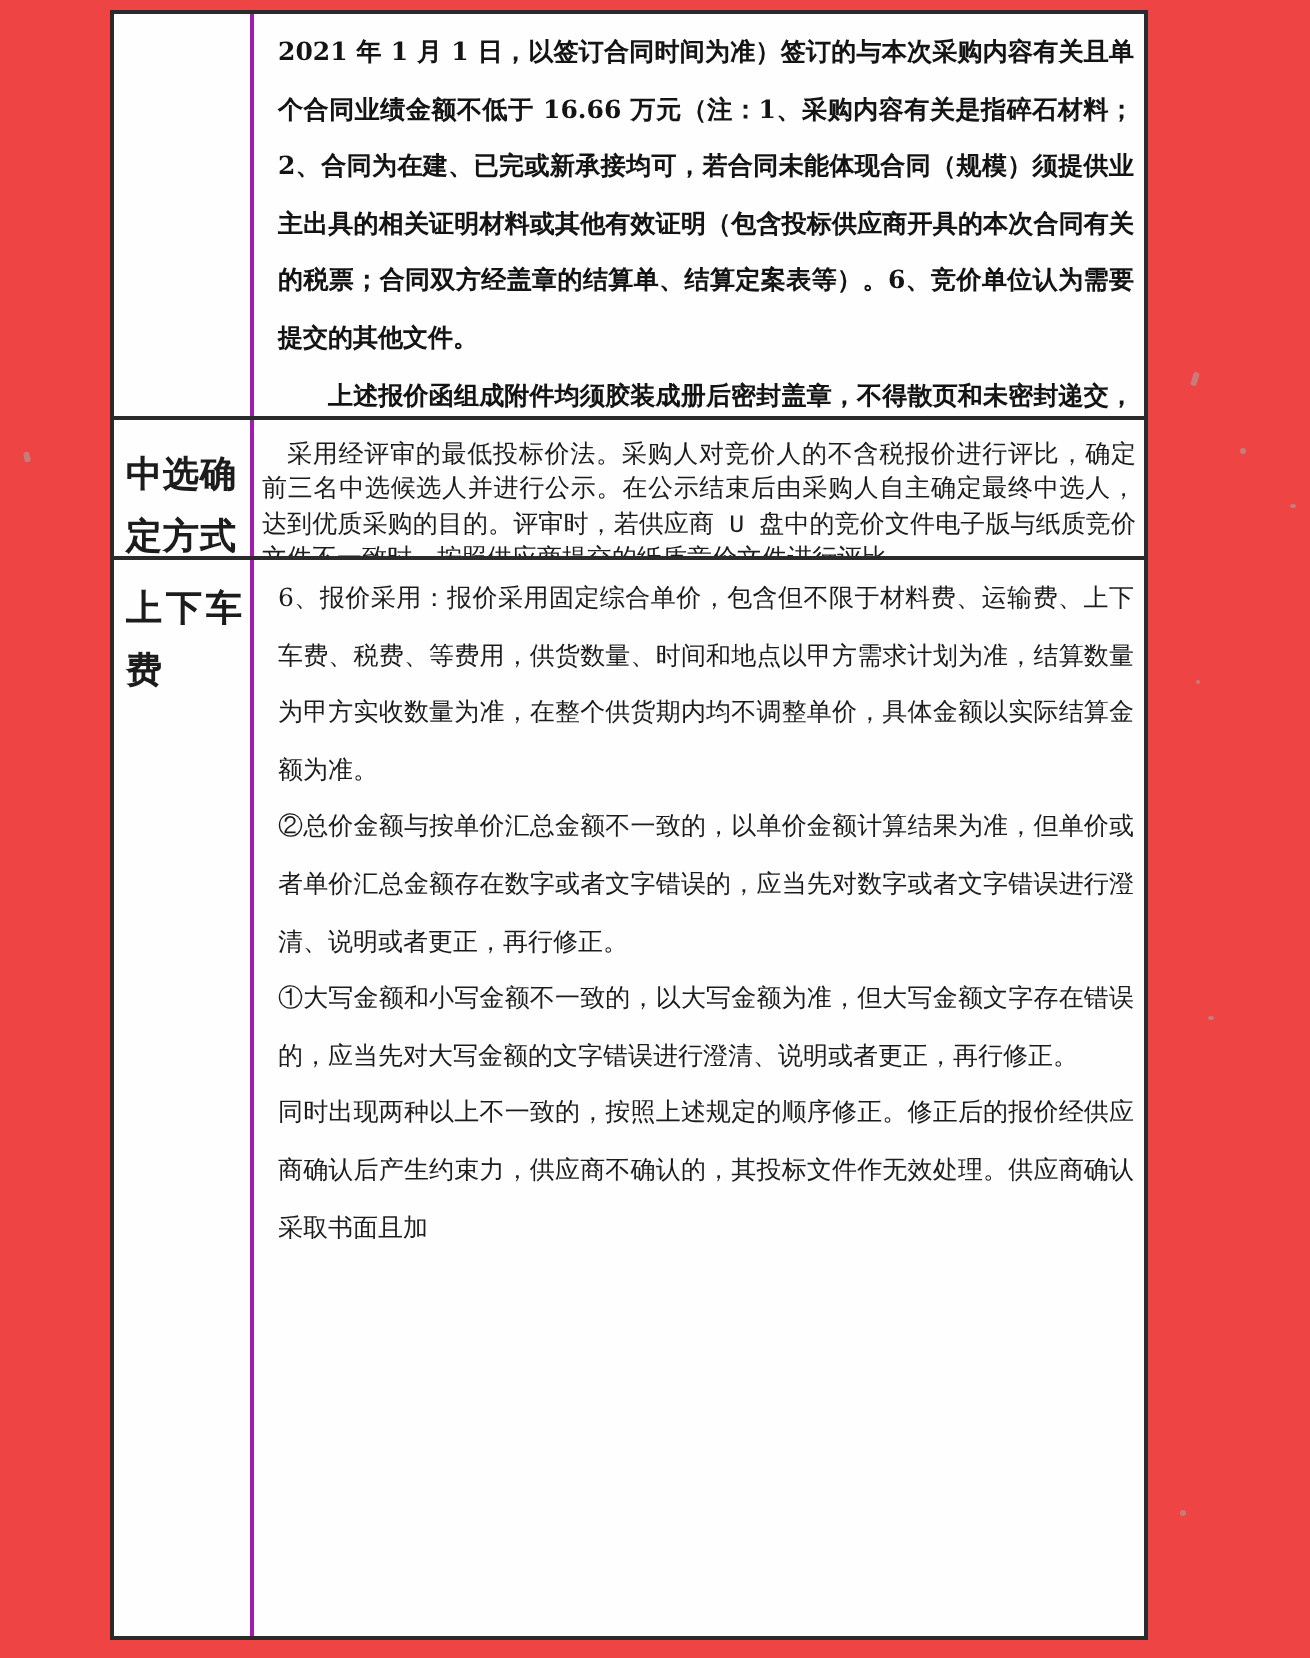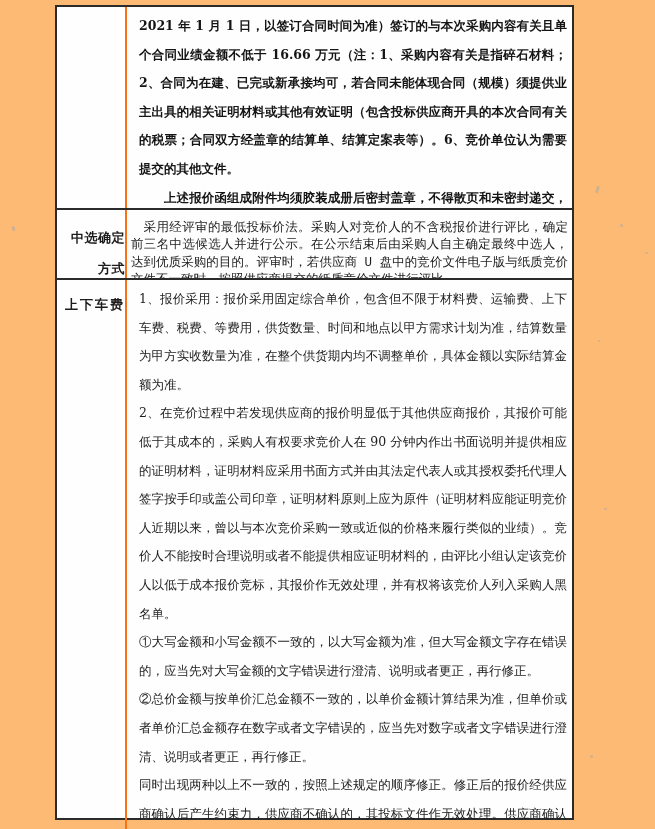--- a/index.html
+++ b/index.html
@@ -4,21 +4,21 @@
 <style>
   html, body {
     margin: 0;
     padding: 0;
     background: #ffffff;
   }
   .page {
     position: relative;
     width: 655px;
     height: 829px;
-    background: #fdba74;
+    background: #ef4444;
     overflow: hidden;
     font-family: "DejaVu Serif", "Liberation Serif", serif;
     color: #1c1c1c;
   }
   .doc-table {
     position: absolute;
     left: 55px;
     top: 5px;
     width: 519px;
     height: 815px;
@@ -35,27 +35,26 @@
   .row + .row {
     border-top: 2px solid #2b2b2b;
   }
   .row-1 { height: 201px; }
   .row-2 { height: 70px; }
   .row-3 { flex: 1 1 auto; }
   .cell { box-sizing: border-box; }
   .label-cell {
     width: 70px;
     flex: 0 0 70px;
-    border-right: 2px solid #f97316;
+    border-right: 2px solid #a21caf;
     font-weight: 700;
-    font-size: 13px;
+    font-size: 18px;
     line-height: 31px;
     padding: 4px 0 0 6px;
     letter-spacing: 0.5px;
-    text-align: right;
   }
   .row-2 .label-cell { padding-top: 12px; }
   .row-3 .label-cell {
     padding-top: 9px;
     letter-spacing: 2px;
   }
   .content-cell {
     flex: 1 1 auto;
     padding: 5px 5px 0 12px;
     font-size: 12.5px;
@@ -110,24 +109,23 @@
       <div class="cell content-cell">
         <p class="indent-1">采用经评审的最低投标价法。采购人对竞价人的不含税报价进行评比，确定前三名中选候选人并进行公示。在公示结束后由采购人自主确定最终中选人，达到优质采购的目的。评审时，若供应商 U 盘中的竞价文件电子版与纸质竞价文件不一致时，按照供应商提交的纸质竞价文件进行评比。</p>
       </div>
     </div>
 
     <div class="row row-3">
       <div class="cell label-cell">
         <span>上下车费</span>
       </div>
       <div class="cell content-cell">
-        <p>1、报价采用：报价采用固定综合单价，包含但不限于材料费、运输费、上下车费、税费、等费用，供货数量、时间和地点以甲方需求计划为准，结算数量为甲方实收数量为准，在整个供货期内均不调整单价，具体金额以实际结算金额为准。</p>
-        <p>2、在竞价过程中若发现供应商的报价明显低于其他供应商报价，其报价可能低于其成本的，采购人有权要求竞价人在 90 分钟内作出书面说明并提供相应的证明材料，证明材料应采用书面方式并由其法定代表人或其授权委托代理人签字按手印或盖公司印章，证明材料原则上应为原件（证明材料应能证明竞价人近期以来，曾以与本次竞价采购一致或近似的价格来履行类似的业绩）。竞价人不能按时合理说明或者不能提供相应证明材料的，由评比小组认定该竞价人以低于成本报价竞标，其报价作无效处理，并有权将该竞价人列入采购人黑名单。</p>
+        <p>6、报价采用：报价采用固定综合单价，包含但不限于材料费、运输费、上下车费、税费、等费用，供货数量、时间和地点以甲方需求计划为准，结算数量为甲方实收数量为准，在整个供货期内均不调整单价，具体金额以实际结算金额为准。</p>
+        <p>②总价金额与按单价汇总金额不一致的，以单价金额计算结果为准，但单价或者单价汇总金额存在数字或者文字错误的，应当先对数字或者文字错误进行澄清、说明或者更正，再行修正。</p>
         <p>①大写金额和小写金额不一致的，以大写金额为准，但大写金额文字存在错误的，应当先对大写金额的文字错误进行澄清、说明或者更正，再行修正。</p>
-        <p>②总价金额与按单价汇总金额不一致的，以单价金额计算结果为准，但单价或者单价汇总金额存在数字或者文字错误的，应当先对数字或者文字错误进行澄清、说明或者更正，再行修正。</p>
         <p>同时出现两种以上不一致的，按照上述规定的顺序修正。修正后的报价经供应商确认后产生约束力，供应商不确认的，其投标文件作无效处理。供应商确认采取书面且加</p>
       </div>
     </div>
 
   </div>
 
   <div class="speck s1"></div>
   <div class="speck s2"></div>
   <div class="speck s3"></div>
   <div class="speck s4"></div>

